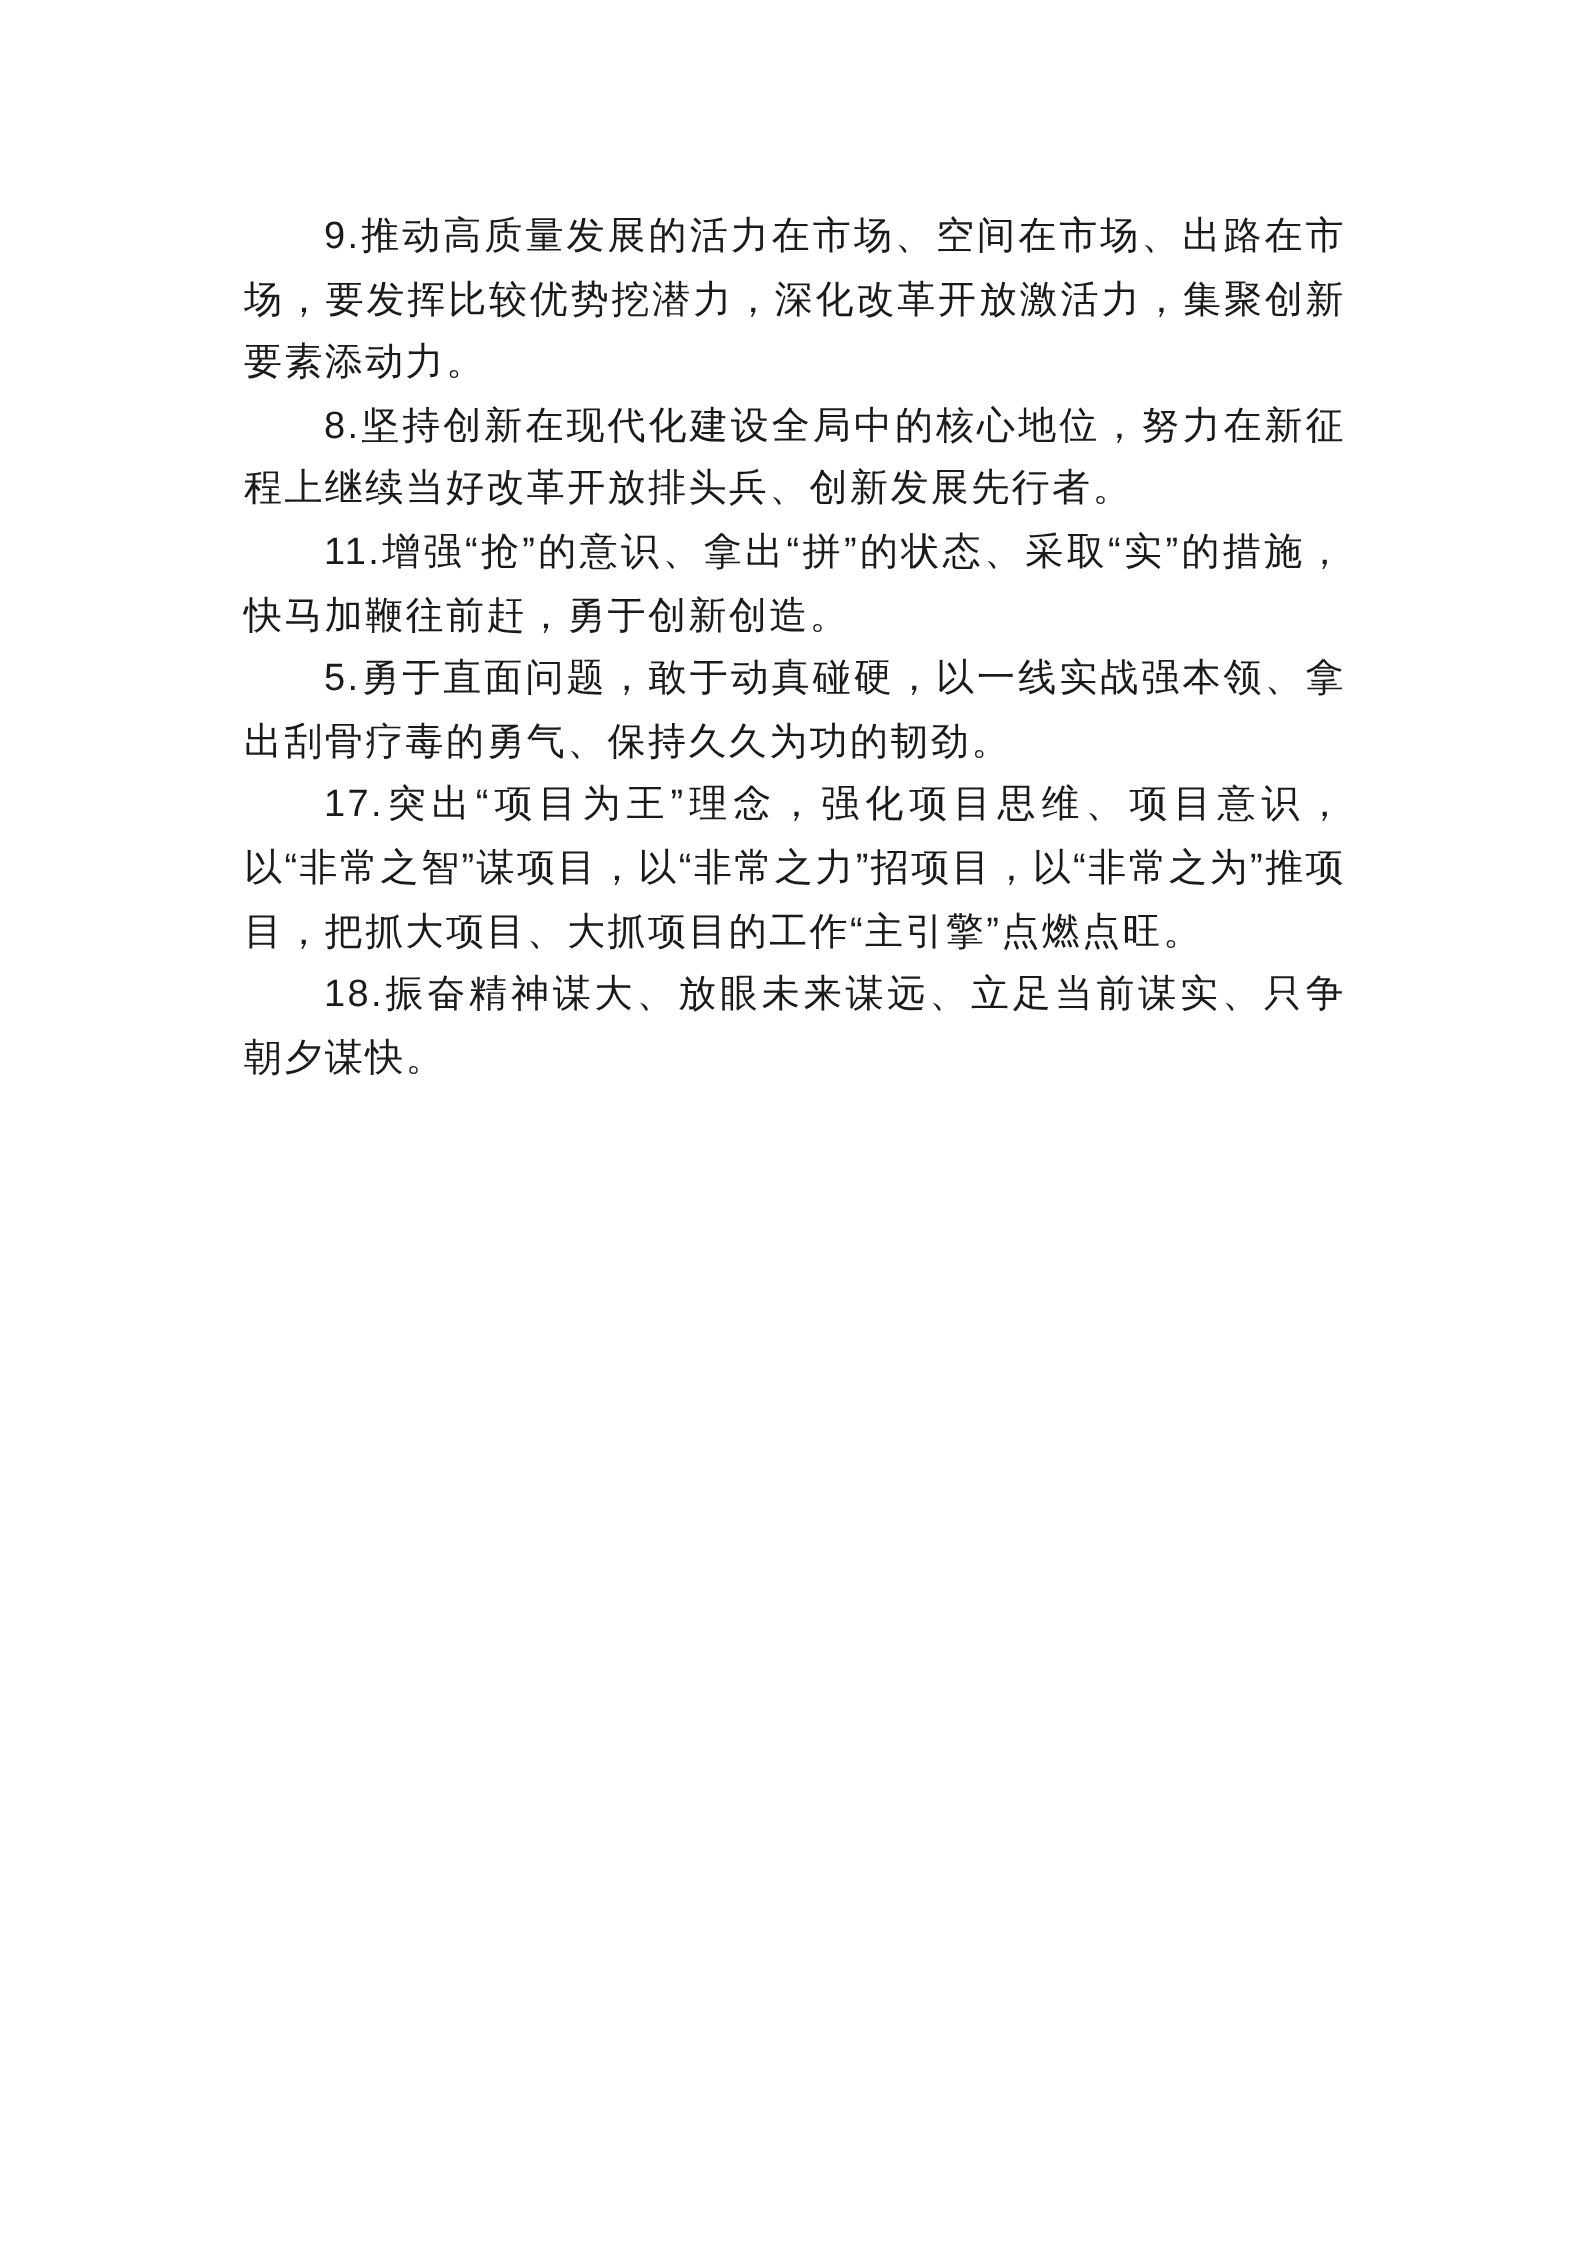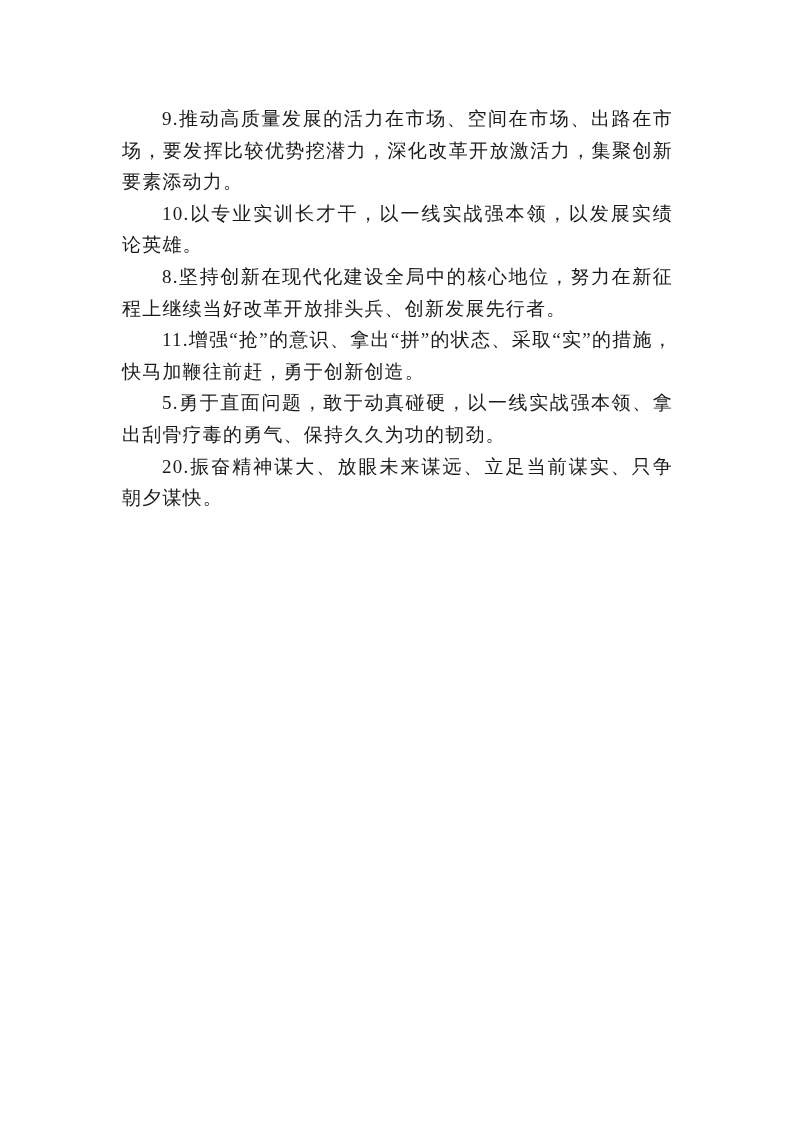--- a/index.html
+++ b/index.html
@@ -2,36 +2,36 @@
 <html><head>
 <meta charset="utf-8">
 <style>
   html, body { margin: 0; padding: 0; background: #ffffff; }
   body { width: 793px; height: 1122px; position: relative; overflow: hidden; }
   .page {
     position: absolute;
     left: 122px;
     top: 103px;
     width: 551px;
-    font-family: Liberation Serif, serif;
+    font-family: Liberation Sans, sans-serif;
     font-size: 19px;
     line-height: 31.6px;
     color: #1a1a1a;
     text-align: justify;
     text-justify: inter-character;
     letter-spacing: 1.2px;
   }
   .para {
     margin: 0;
     text-indent: 40px;
   }
 </style>
 </head>
 <body>
 
 <div class="page">
   <p class="para"><span>9.</span><span>推动高质量发展的活力在市场、空间在市场、出路在市场，要发挥比较优势挖潜力，深化改革开放激活力，集聚创新要素添动力。</span></p>
-  <p class="para"><span>10.</span><span>以专业实训长才干，以一线实战强本领，以发展实绩论英雄。</span></p>
   <p class="para"><span>8.</span><span>坚持创新在现代化建设全局中的核心地位，努力在新征程上继续当好改革开放排头兵、创新发展先行者。</span></p>
   <p class="para"><span>11.</span><span>增强“抢”的意识、拿出“拼”的状态、采取“实”的措施，快马加鞭往前赶，勇于创新创造。</span></p>
   <p class="para"><span>5.</span><span>勇于直面问题，敢于动真碰硬，以一线实战强本领、拿出刮骨疗毒的勇气、保持久久为功的韧劲。</span></p>
-  <p class="para"><span>20.</span><span>振奋精神谋大、放眼未来谋远、立足当前谋实、只争朝夕谋快。</span></p>
+  <p class="para"><span>17.</span><span>突出“项目为王”理念，强化项目思维、项目意识，以“非常之智”谋项目，以“非常之力”招项目，以“非常之为”推项目，把抓大项目、大抓项目的工作“主引擎”点燃点旺。</span></p>
+  <p class="para"><span>18.</span><span>振奋精神谋大、放眼未来谋远、立足当前谋实、只争朝夕谋快。</span></p>
 </div>
 
 </body></html>

